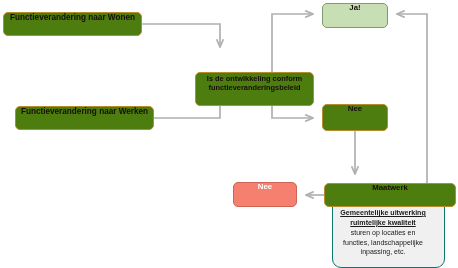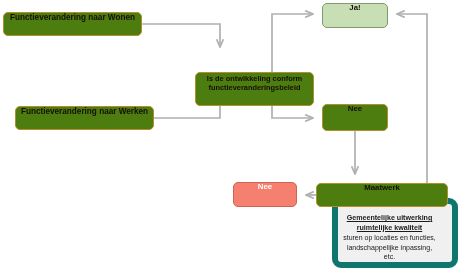--- a/index.html
+++ b/index.html
@@ -48,30 +48,30 @@
     border-color:#cf6455;
     color:#ffffff;
   }
   .node-label{display:block;}
 
   #n-wonen{left:3px;  top:12px;  width:139px; height:24px; font-size:8.2px;}
   #n-werken{left:15px; top:106px; width:139px; height:24px; font-size:8.2px;}
   #n-vraag{left:195px;top:72px;  width:119px; height:34px; font-size:7.4px; padding:2px 4px;}
   #n-ja{left:322px;   top:3px;   width:66px;  height:25px; font-size:7.8px;}
   #n-nee-orange{left:322px; top:104px; width:66px; height:27px; font-size:7.8px;}
-  #n-maatwerk{left:316px; top:183px; width:132px; height:24px; font-size:7.8px;}
+  #n-maatwerk{left:324px; top:183px; width:132px; height:24px; font-size:7.8px;}
   #n-nee-red{left:233px; top:182px; width:64px; height:25px; font-size:7.8px;}
 
   #note{
     position:absolute;
     left:332px; top:198px;
-    width:126px; height:70px;
+    width:113px; height:70px;
     box-sizing:border-box;
     background:#f0f0f0;
-    border:6px solid #0f766e;
+    border:1px solid #0f766e;
     border-radius:9px;
     z-index:2;
     padding:10px 16px 4px 5px;
     text-align:center;
     color:#1a1a1a;
     font-size:7px;
     line-height:1.35;
   }
   #note .note-head{
     font-weight:bold;

